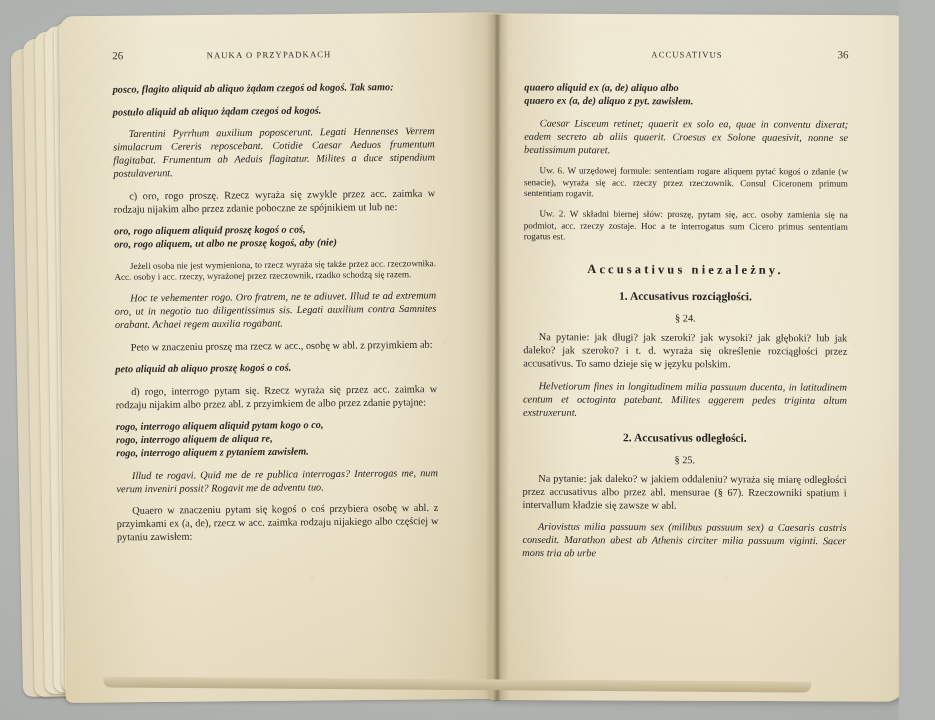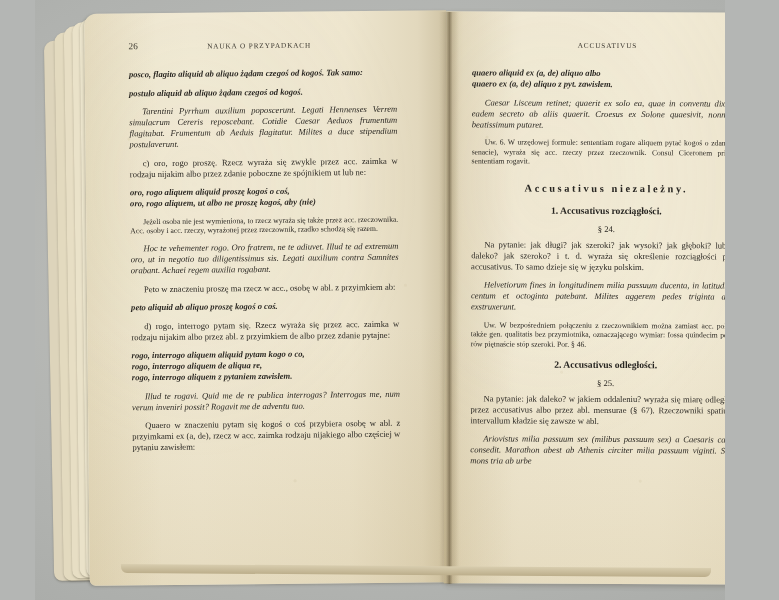--- a/index.html
+++ b/index.html
@@ -10,26 +10,25 @@
   body {
     width: 779px;
     height: 600px;
     overflow: hidden;
     font-family: "Liberation Serif", serif;
   }
 
   
   #photo {
     position: relative;
-    width: 690px;
+    width: 749px;
     height: 600px;
     overflow: hidden;
     background:
       radial-gradient(ellipse 120% 90% at 50% 45%, #c2c3c0 0%, #b0b2af 60%, #a2a4a1 100%);
-    margin-left: 35px;
   }
 
   
   .under-stack {
     position: absolute;
     border-radius: 10px 3px 3px 8px;
     background: #e8e0c9;
     box-shadow: 0 1px 2px rgba(60,55,40,0.35);
   }
   .us1 { left: 14px;  top: 38px;  width: 300px; height: 540px; transform: rotate(-1.1deg); background:#ddd4bb; }
@@ -252,31 +251,31 @@
           <span class="folio">36</span>
         </div>
 
         <p class="exemp exemp-nj" style="margin-bottom:0">quaero aliquid ex (a, de) aliquo albo</p>
         <p class="exemp exemp-nj">quaero ex (a, de) aliquo z pyt. zawisłem.</p>
 
         <p class="blk ind it">Caesar Lisceum retinet; quaerit ex solo ea, quae in conventu dixerat; eadem secreto ab aliis quaerit. Croesus ex Solone quaesivit, nonne se beatissimum putaret.</p>
 
         <p class="blk ind small">Uw. 6. W urzędowej formule: sententiam rogare aliquem pytać kogoś o zdanie (w senacie), wyraża się acc. rzeczy przez rzeczownik. Consul Ciceronem primum sententiam rogavit.</p>
 
+        <p class="blk ind small">Uw. 2. W składni biernej słów: proszę, pytam się, acc. osoby zamienia się na podmiot, acc. rzeczy zostaje. Hoc a te interrogatus sum Cicero primus sententiam rogatus est.</p>
 
         <h2 class="head-major">Accusativus niezależny.</h2>
 
         <h3 class="head-sub">1. Accusativus rozciągłości.</h3>
         <p class="head-par">§ 24.</p>
 
         <p class="blk ind">Na pytanie: jak długi? jak szeroki? jak wysoki? jak głęboki? lub jak daleko? jak szeroko? i t. d. wyraża się określenie rozciągłości przez accusativus. To samo dzieje się w języku polskim.</p>
 
         <p class="blk ind it">Helvetiorum fines in longitudinem milia passuum ducenta, in latitudinem centum et octoginta patebant. Milites aggerem pedes triginta altum exstruxerunt.</p>
 
-        <p class="blk ind small">Uw. W bezpośredniem połączeniu z rzeczownikiem można zamiast acc. położyć także gen. qualitatis bez przymiotnika, oznaczającego wymiar: fossa quindecim pedum rów piętnaście stóp szeroki. Por. § 46.</p>
 
         <h3 class="head-sub">2. Accusativus odległości.</h3>
         <p class="head-par">§ 25.</p>
 
         <p class="blk ind">Na pytanie: jak daleko? w jakiem oddaleniu? wyraża się miarę odległości przez accusativus albo przez abl. mensurae (§ 67). Rzeczowniki spatium i intervallum kładzie się zawsze w abl.</p>
 
         <p class="blk ind it">Ariovistus milia passuum sex (milibus passuum sex) a Caesaris castris consedit. Marathon abest ab Athenis circiter milia passuum viginti. Sacer mons tria ab urbe</p>
 
       </div>
     </div>

